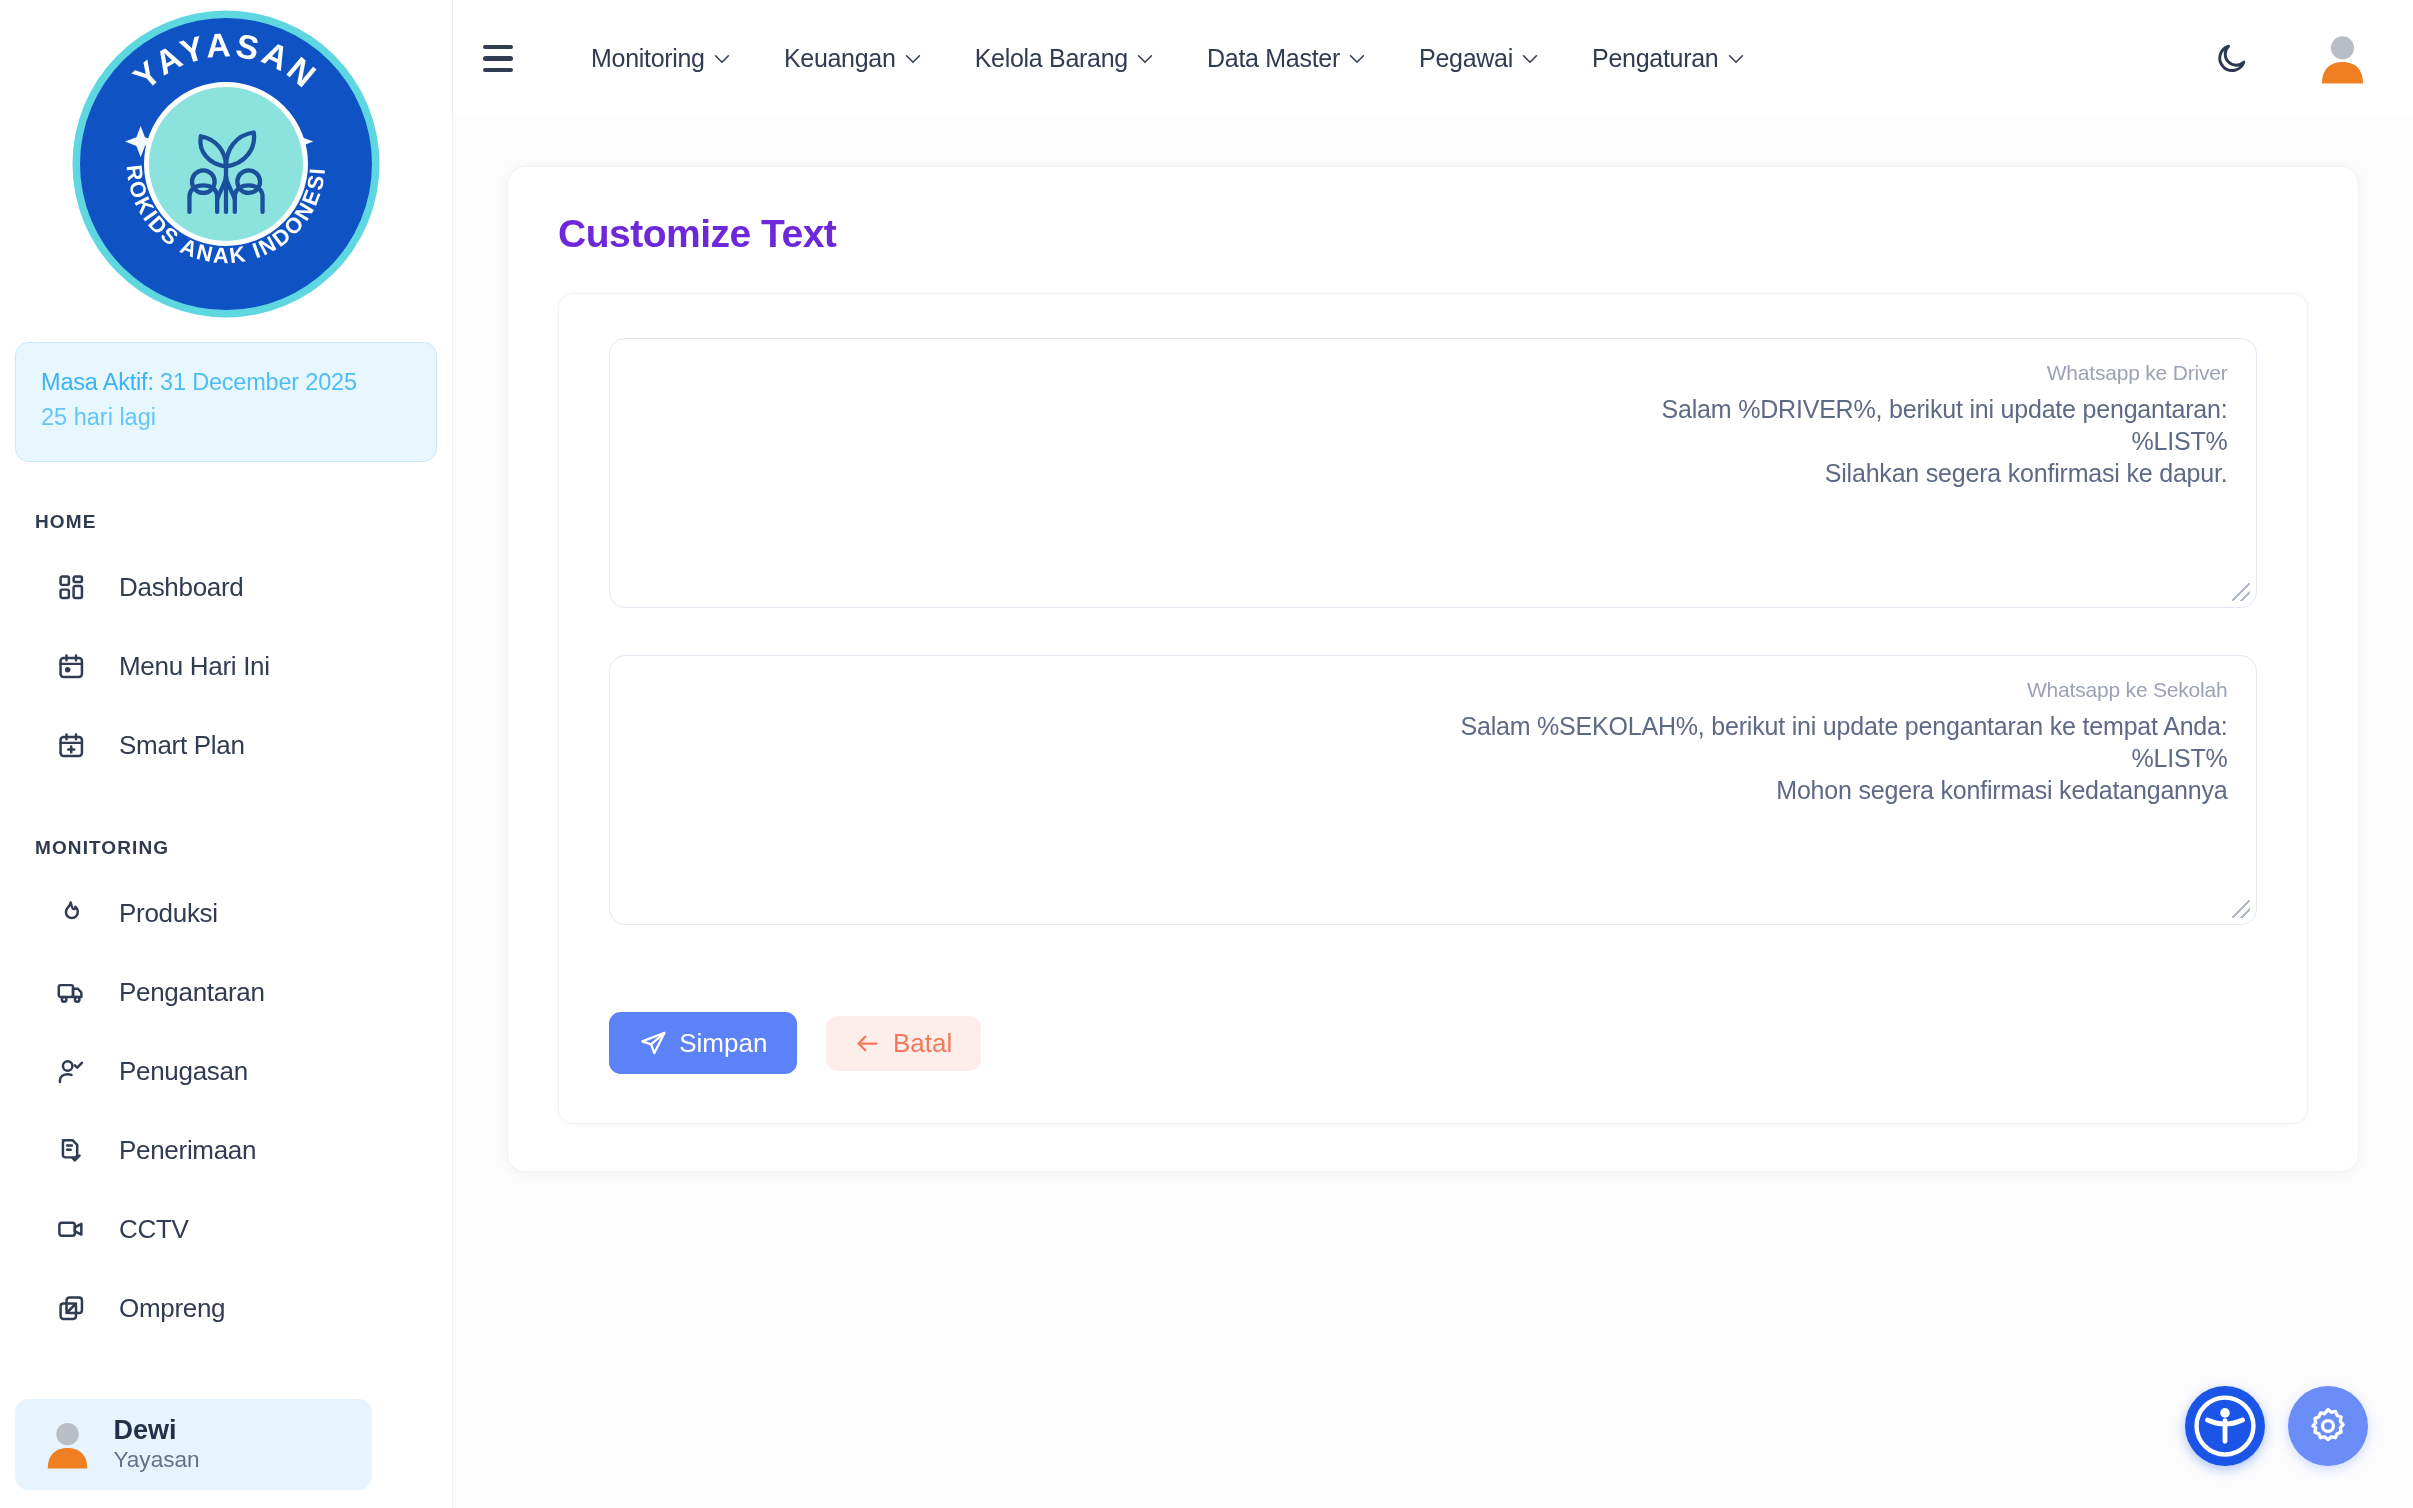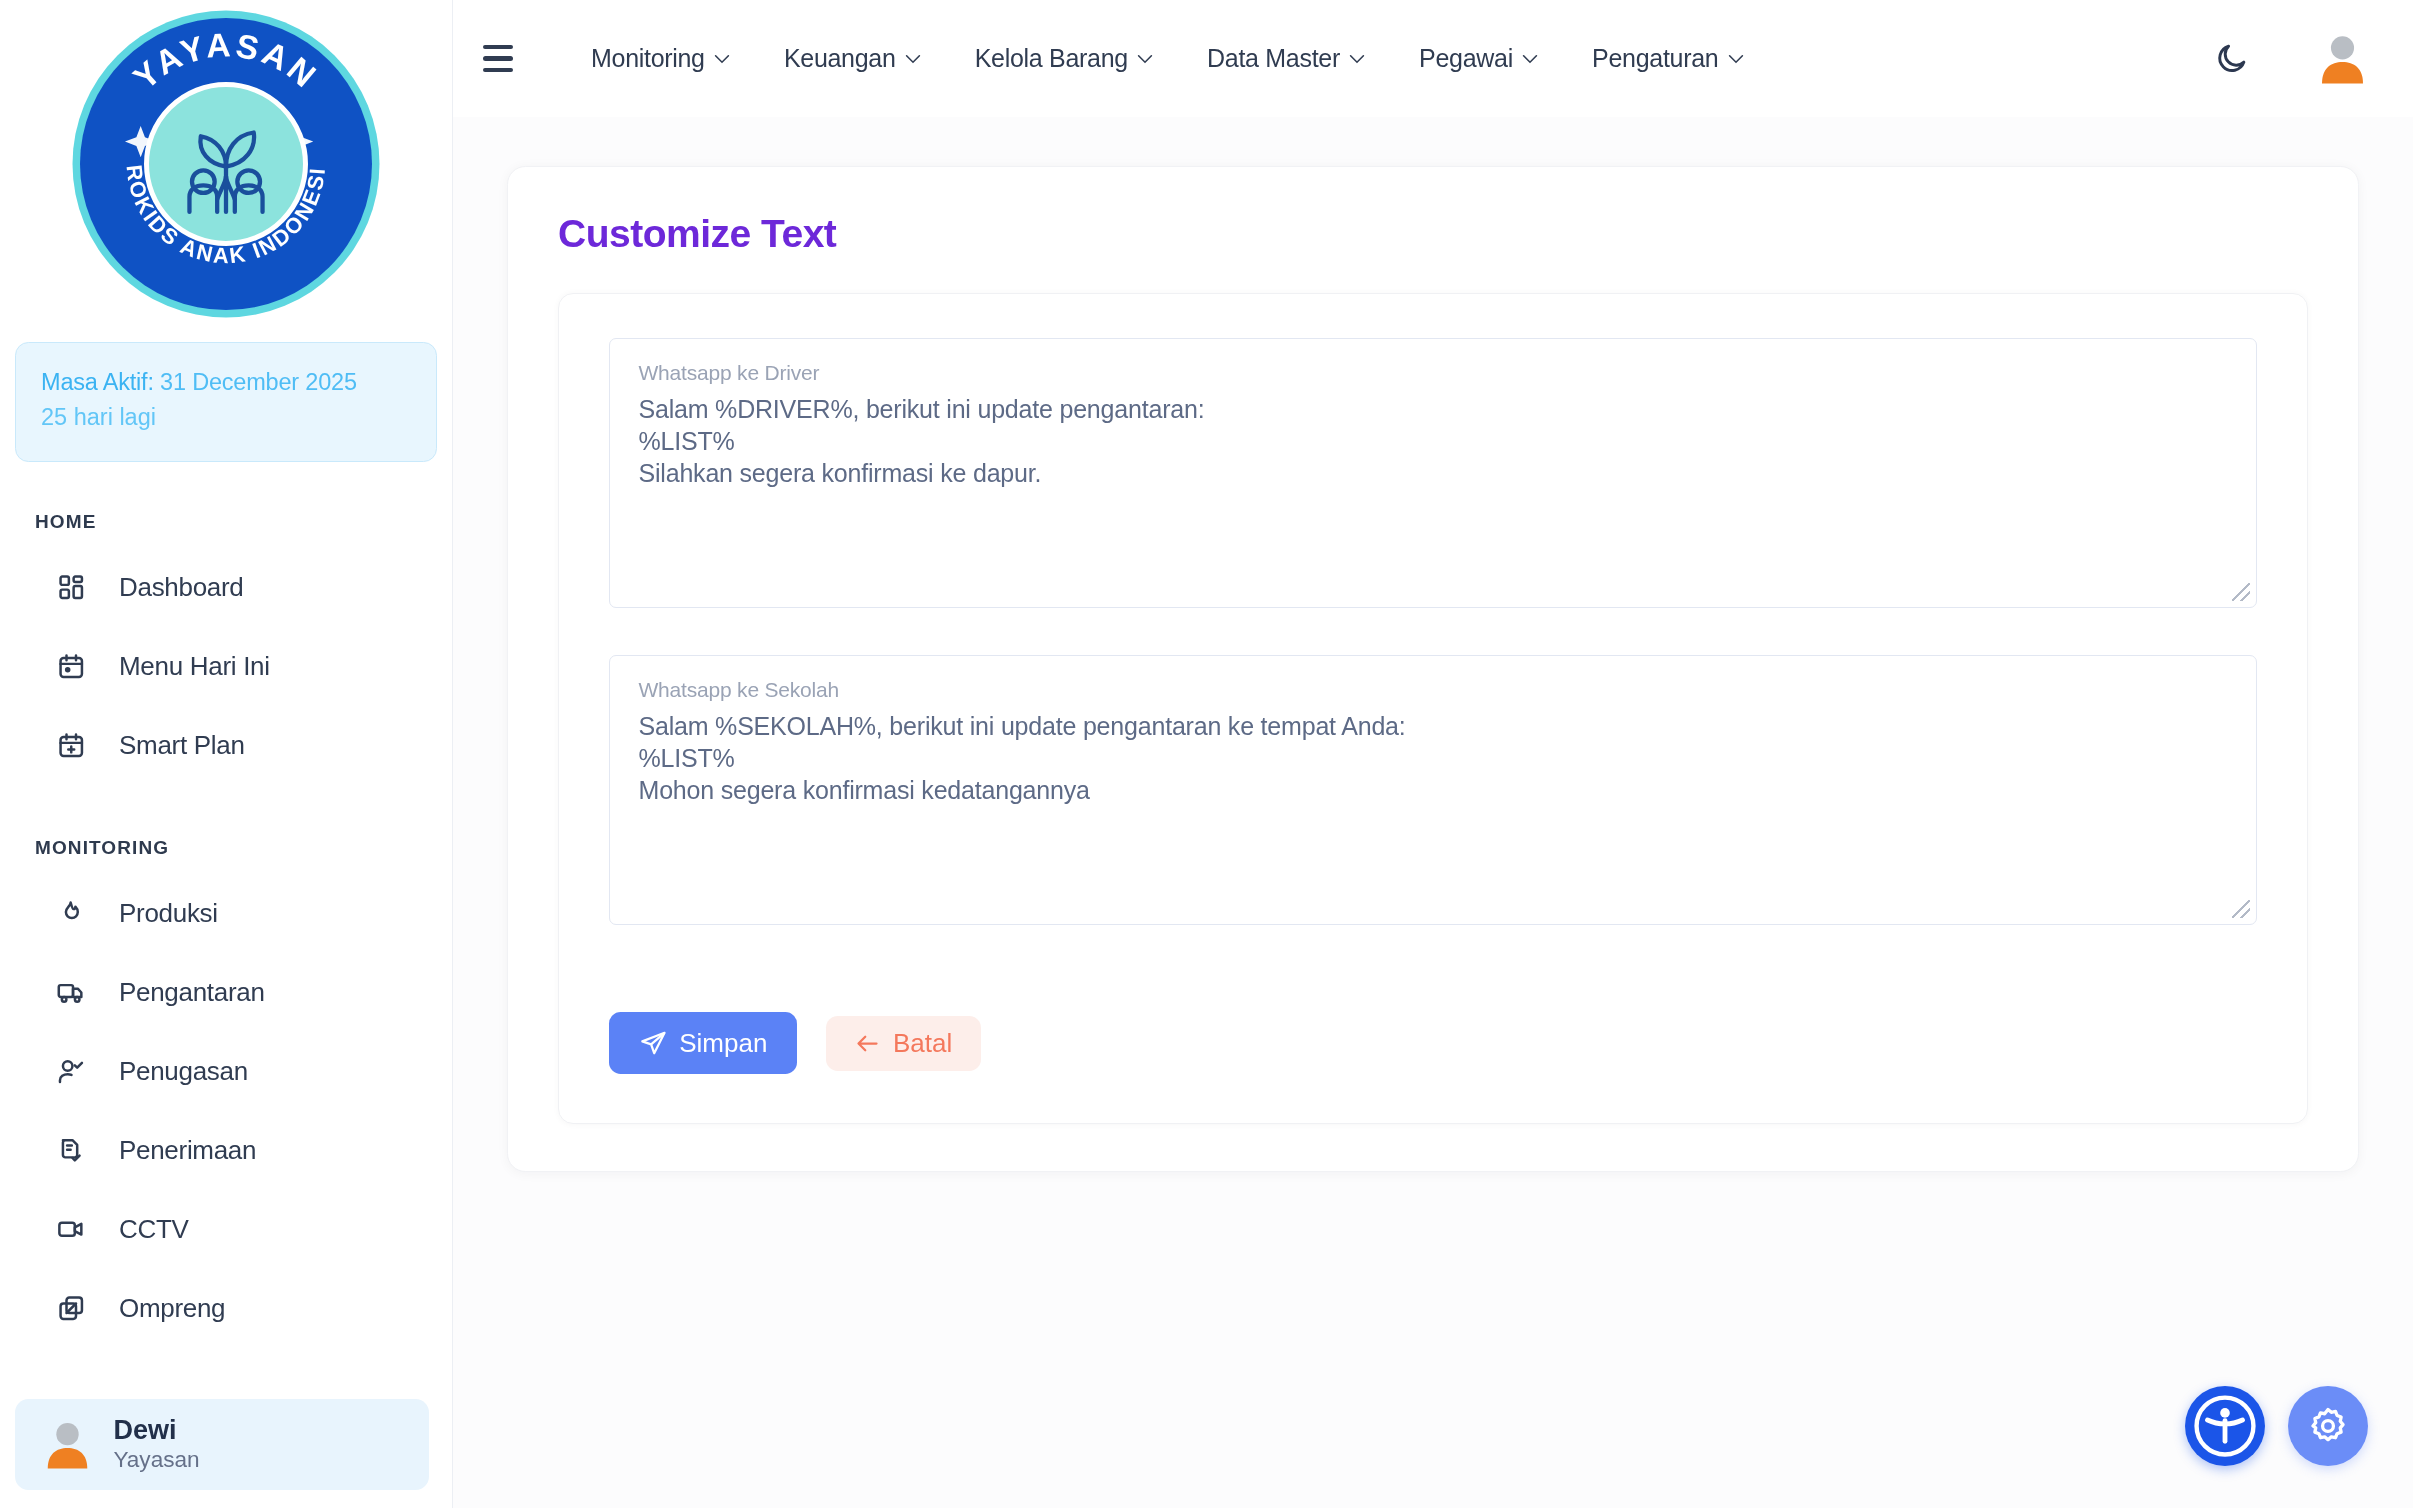--- a/index.html
+++ b/index.html
@@ -61,21 +61,21 @@
   .nav-item {
     display: flex; align-items: center; gap: 30px;
     height: 79px; padding-left: 54px;
     cursor: pointer;
   }
   .nav-item .ico { width: 35px; height: 35px; flex: 0 0 35px; color: #303c51; display: flex; align-items: center; justify-content: center; }
   .nav-item .lbl { font-size: 26px; color: #303c51; letter-spacing: -0.3px; }
 
   .user-card {
     position: absolute; left: 15px; bottom: 18.4px;
-    width: 414px; height: 91px;
+    width: 357px; height: 91px;
     background: #e8f4fd; border-radius: 13.4px;
     display: flex; align-items: center; gap: 18.4px;
     padding-left: 25px;
   }
   .avatar-sm { width: 55px; height: 55px; flex: 0 0 55px; }
   .user-name { font-size: 27px; font-weight: 700; color: #22304a; line-height: 1.15; }
   .user-role { font-size: 22.6px; color: #657089; line-height: 1.2; }
 
   
   .main { flex: 1; background: #fcfcfd; position: relative; height: 1508px; }
@@ -109,25 +109,26 @@
     padding: 45px 50px 47px 50px;
     min-height: 913px;
   }
   .page-title { font-size: 39px; color: #6d28d9; letter-spacing: -0.5px; margin-bottom: 37px; }
   .inner-card {
     border: 0.8px solid #f0f1f4; border-radius: 15px;
     box-shadow: 0 0.8px 6.7px rgba(16,24,40,0.035);
     padding: 44px 50px 49px 50px;
   }
   .field {
-    border: 1.7px solid #e2e7f2; border-radius: 7px;
+    border: 1.7px solid #e2e7f2; border-radius: 16px;
     background: #ffffff;
     padding: 22px 28.5px 0 28.5px;
     position: relative;
     margin-bottom: 47px;
+    text-align: right;
   }
   .field.f1 { height: 270px; }
   .field.f2 { height: 270px; margin-bottom: 55px; }
   .field-label { font-size: 21px; color: #9aa3b5; letter-spacing: -0.2px; margin-bottom: 8.4px; }
   .field-text { font-size: 25px; color: #5d6a86; line-height: 1.28; white-space: pre-wrap; letter-spacing: -0.2px; }
   .resize-grip {
     position: absolute; right: 5.9px; bottom: 5.9px; width: 18.4px; height: 18.4px;
     background:
       linear-gradient(135deg, transparent 0 45%, #9aa3b5 45% 55%, transparent 55% 100%),
       linear-gradient(135deg, transparent 0 70%, #9aa3b5 70% 80%, transparent 80% 100%);

